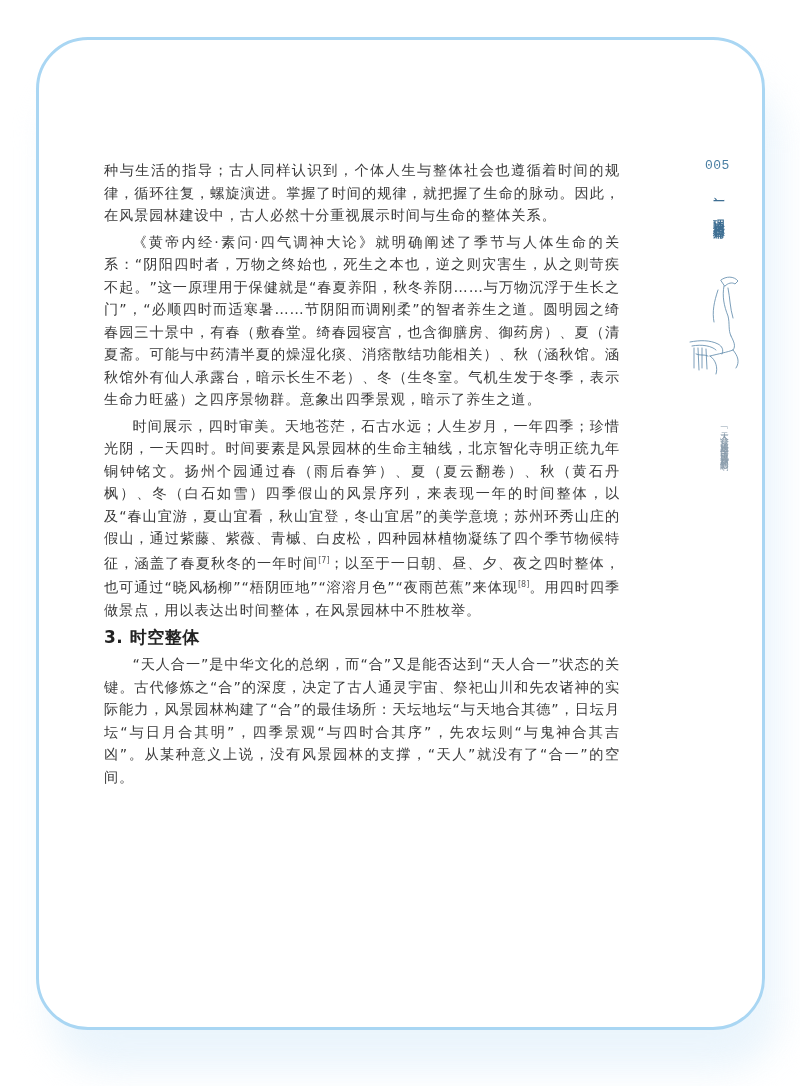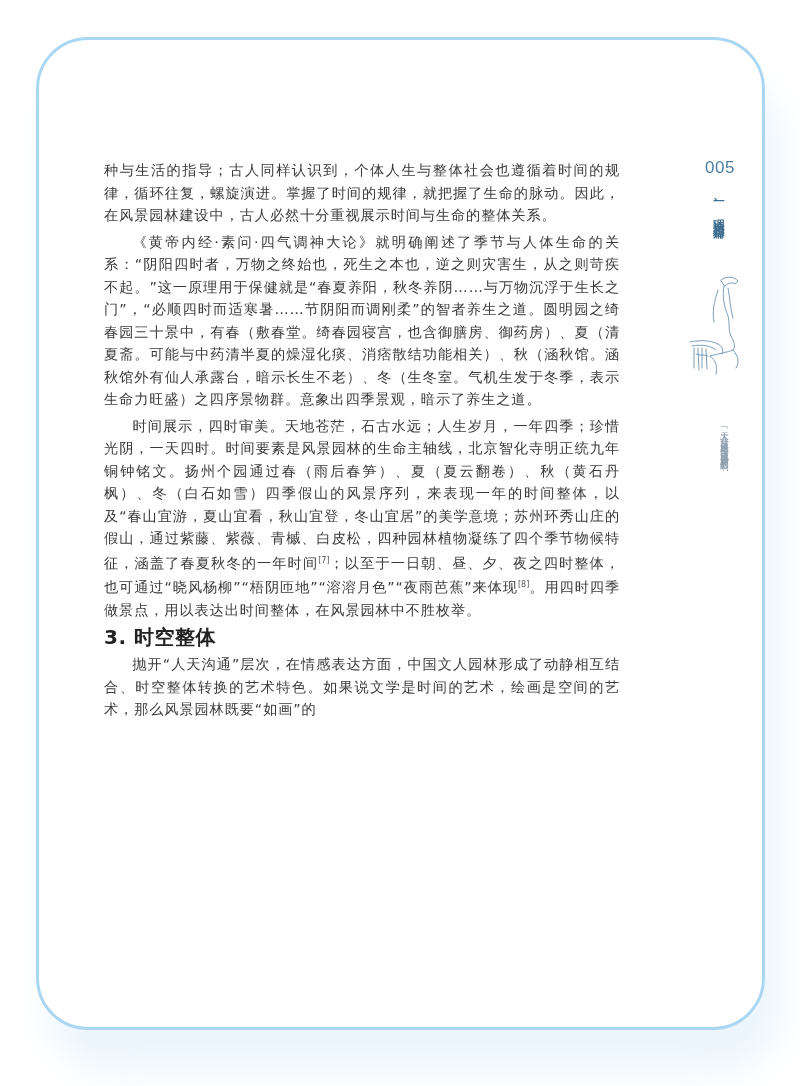--- a/index.html
+++ b/index.html
@@ -17,26 +17,26 @@
   }
   .body-text {
     position: absolute; left: 100px; top: 155px; width: 524px;
     font-size: 14.2px; line-height: 22.5px; color: #3a3a3a; letter-spacing: 0.9px;
     text-align: justify;
   }
   .body-text p { margin: 4px; text-indent: 2em; }
   .body-text p.noindent { text-indent: 0; }
   .body-text sup { font-size: 8px; vertical-align: 5px; letter-spacing: 0; color: #555; }
   .heading {
-    margin: 18px 0 0 0; font-size: 20px; font-weight: bold; color: #222;
+    margin: 18px 0 0 0; font-size: 17px; font-weight: bold; color: #222;
     line-height: 24px; letter-spacing: 0.5px; text-indent: 0 !important;
   }
   .page-number {
-    position: absolute; left: 705px; top: 158px; font-family: Liberation Sans, sans-serif;
-    font-size: 17px; color: #4a7fa3; letter-spacing: 0.5px;
+    position: absolute; left: 705px; top: 158px; font-family: Liberation Mono, monospace;
+    font-size: 13px; color: #4a7fa3; letter-spacing: 0.5px;
   }
   .section-title {
     position: absolute; left: 712px; top: 194px; width: 14px;
     writing-mode: vertical-rl; font-size: 11.5px; font-weight: bold; color: #3f6f93;
     letter-spacing: 2px; line-height: 14px;
   }
   .sketch { position: absolute; left: 688px; top: 272px; width: 70px; height: 110px; }
   .book-title {
     position: absolute; left: 719px; top: 424px; width: 12px;
     writing-mode: vertical-rl; font-size: 8.5px; color: #8a9cab; letter-spacing: 1.6px;
@@ -49,21 +49,21 @@
 <div class="shadow"></div>
 <div class="frame"></div>
 
 <div class="body-text">
   <p class="noindent">种与生活的指导；古人同样认识到，个体人生与整体社会也遵循着时间的规律，循环往复，螺旋演进。掌握了时间的规律，就把握了生命的脉动。因此，在风景园林建设中，古人必然十分重视展示时间与生命的整体关系。</p>
   <p>《黄帝内经·素问·四气调神大论》就明确阐述了季节与人体生命的关系：“阴阳四时者，万物之终始也，死生之本也，逆之则灾害生，从之则苛疾不起。”这一原理用于保健就是“春夏养阳，秋冬养阴……与万物沉浮于生长之门”，“必顺四时而适寒暑……节阴阳而调刚柔”的智者养生之道。圆明园之绮春园三十景中，有春（敷春堂。绮春园寝宫，也含御膳房、御药房）、夏（清夏斋。可能与中药清半夏的燥湿化痰、消痞散结功能相关）、秋（涵秋馆。涵秋馆外有仙人承露台，暗示长生不老）、冬（生冬室。气机生发于冬季，表示生命力旺盛）之四序景物群。意象出四季景观，暗示了养生之道。</p>
   <p><span>时间展示，四时审美。天地苍茫，石古水远；人生岁月，一年四季；珍惜光阴，一天四时。时间要素是风景园林的生命主轴线，北京智化寺明正统九年铜钟铭文。扬州个园通过春（雨后春笋）、夏（夏云翻卷）、秋（黄石丹枫）、冬（白石如雪）四季假山的风景序列，来表现一年的时间整体，以及“春山宜游，夏山宜看，秋山宜登，冬山宜居”的美学意境；苏州环秀山庄的假山，通过紫藤、紫薇、青槭、白皮松，四种园林植物凝练了四个季节物候特征，涵盖了春夏秋冬的一年时间</span><sup>[7]</sup><span>；以至于一日朝、昼、夕、夜之四时整体，也可通过“晓风杨柳”“梧阴匝地”“溶溶月色”“夜雨芭蕉”来体现</span><sup>[8]</sup><span>。用四时四季做景点，用以表达出时间整体，在风景园林中不胜枚举。</span></p>
 
   <p class="heading">3. 时空整体</p>
 
-  <p>抛开“人天沟通”层次，在情感表达方面，中国文人园林形成了动静相互结合、时空整体转换的艺术特色。如果说文学是时间的艺术，绘画是空间的艺术，那么风景园林既要“如画”的</p>
+  <p>“天人合一”是中华文化的总纲，而“合”又是能否达到“天人合一”状态的关键。古代修炼之“合”的深度，决定了古人通灵宇宙、祭祀山川和先农诸神的实际能力，风景园林构建了“合”的最佳场所：天坛地坛“与天地合其德”，日坛月坛“与日月合其明”，四季景观“与四时合其序”，先农坛则“与鬼神合其吉凶”。从某种意义上说，没有风景园林的支撑，“天人”就没有了“合一”的空间。</p>
 </div>
 
 <div class="page-number">005</div>
 <div class="section-title">一、理论思想篇</div>
 
 <svg class="sketch" viewBox="0 0 70 110" fill="none" stroke="#5a87a8" stroke-width="0.8" stroke-linecap="round">
   <path d="M33 8 C38 4 46 4 50 9 L47 12 C44 10 40 11 37 14 Z"></path>
   <path d="M36 14 C34 24 36 34 40 44 C42 52 40 58 43 64"></path>
   <path d="M40 16 C42 26 42 36 45 46"></path>
   <path d="M30 18 C26 30 24 40 26 50"></path>

